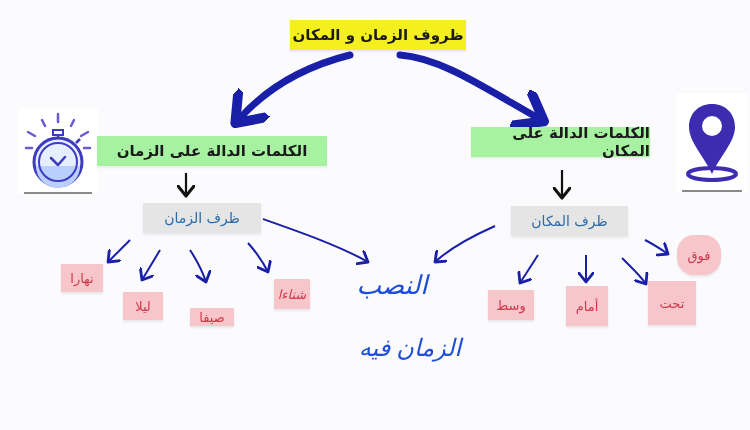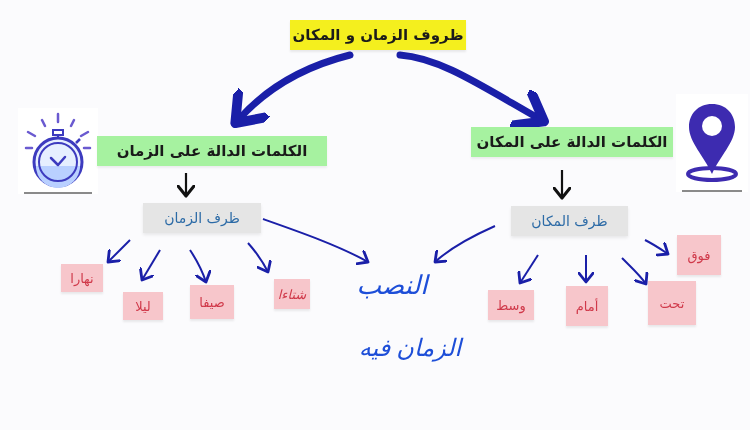--- a/index.html
+++ b/index.html
@@ -110,35 +110,35 @@
   </svg>
   <div class="underline"></div>
 </div>
 
 <div class="abs green-box" style="left:97px;top:136px;width:230px;">الكلمات الدالة على الزمان</div>
 
 <div class="abs blue-box" style="left:143px;top:203px;width:118px;">ظرف الزمان</div>
 
 <div class="abs pink-box" style="left:61px;top:264px;width:42px;height:28px;">نهارا</div>
 <div class="abs pink-box" style="left:123px;top:292px;width:40px;height:28px;">ليلا</div>
-<div class="abs pink-box" style="left:190px;top:285px;width:44px;height:34px;">صيفا</div>
+<div class="abs pink-box" style="left:190px;top:308px;width:44px;height:18px;">صيفا</div>
 <div class="abs pink-box" style="left:274px;top:279px;width:36px;height:30px;font-style:italic;">شتاءا</div>
 
-<div class="abs green-box" style="left:471px;top:127px;width:202px;">الكلمات الدالة على المكان</div>
+<div class="abs green-box" style="left:471px;top:127px;width:179px;">الكلمات الدالة على المكان</div>
 
 <div class="abs icon-card" style="left:676px;top:94px;width:72px;height:98px;">
   <svg width="72" height="96" viewBox="0 0 72 96">
     <path d="M36,10 C22,10 13,20 13,33 C13,48 28,62 36,80 C44,62 59,48 59,33 C59,20 50,10 36,10 Z" fill="#3d2bb0"></path>
     <circle cx="36" cy="32" r="10" fill="#ffffff"></circle>
     <ellipse cx="36" cy="80" rx="24" ry="6" fill="none" stroke="#3d2bb0" stroke-width="4"></ellipse>
   </svg>
   <div class="underline"></div>
 </div>
 
 <div class="abs blue-box" style="left:511px;top:206px;width:117px;">ظرف المكان</div>
 
 <div class="abs pink-box" style="left:488px;top:290px;width:46px;height:30px;">وسط</div>
 <div class="abs pink-box" style="left:566px;top:286px;width:42px;height:40px;">أمام</div>
 <div class="abs pink-box" style="left:648px;top:281px;width:48px;height:44px;">تحت</div>
-<div class="abs pink-box" style="left:677px;top:235px;width:44px;height:40px;">فوق</div>
+<div class="abs pink-box" style="left:677px;top:235px;width:44px;height:40px;border-radius:17px;">فوق</div>
 
 <div class="abs hand" style="left:352px;top:270px;width:80px;text-align:center;font-size:26px;">النصب</div>
 <div class="abs hand" style="left:340px;top:334px;width:140px;text-align:center;font-size:24px;">الزمان فيه</div>
 
 </body></html>

